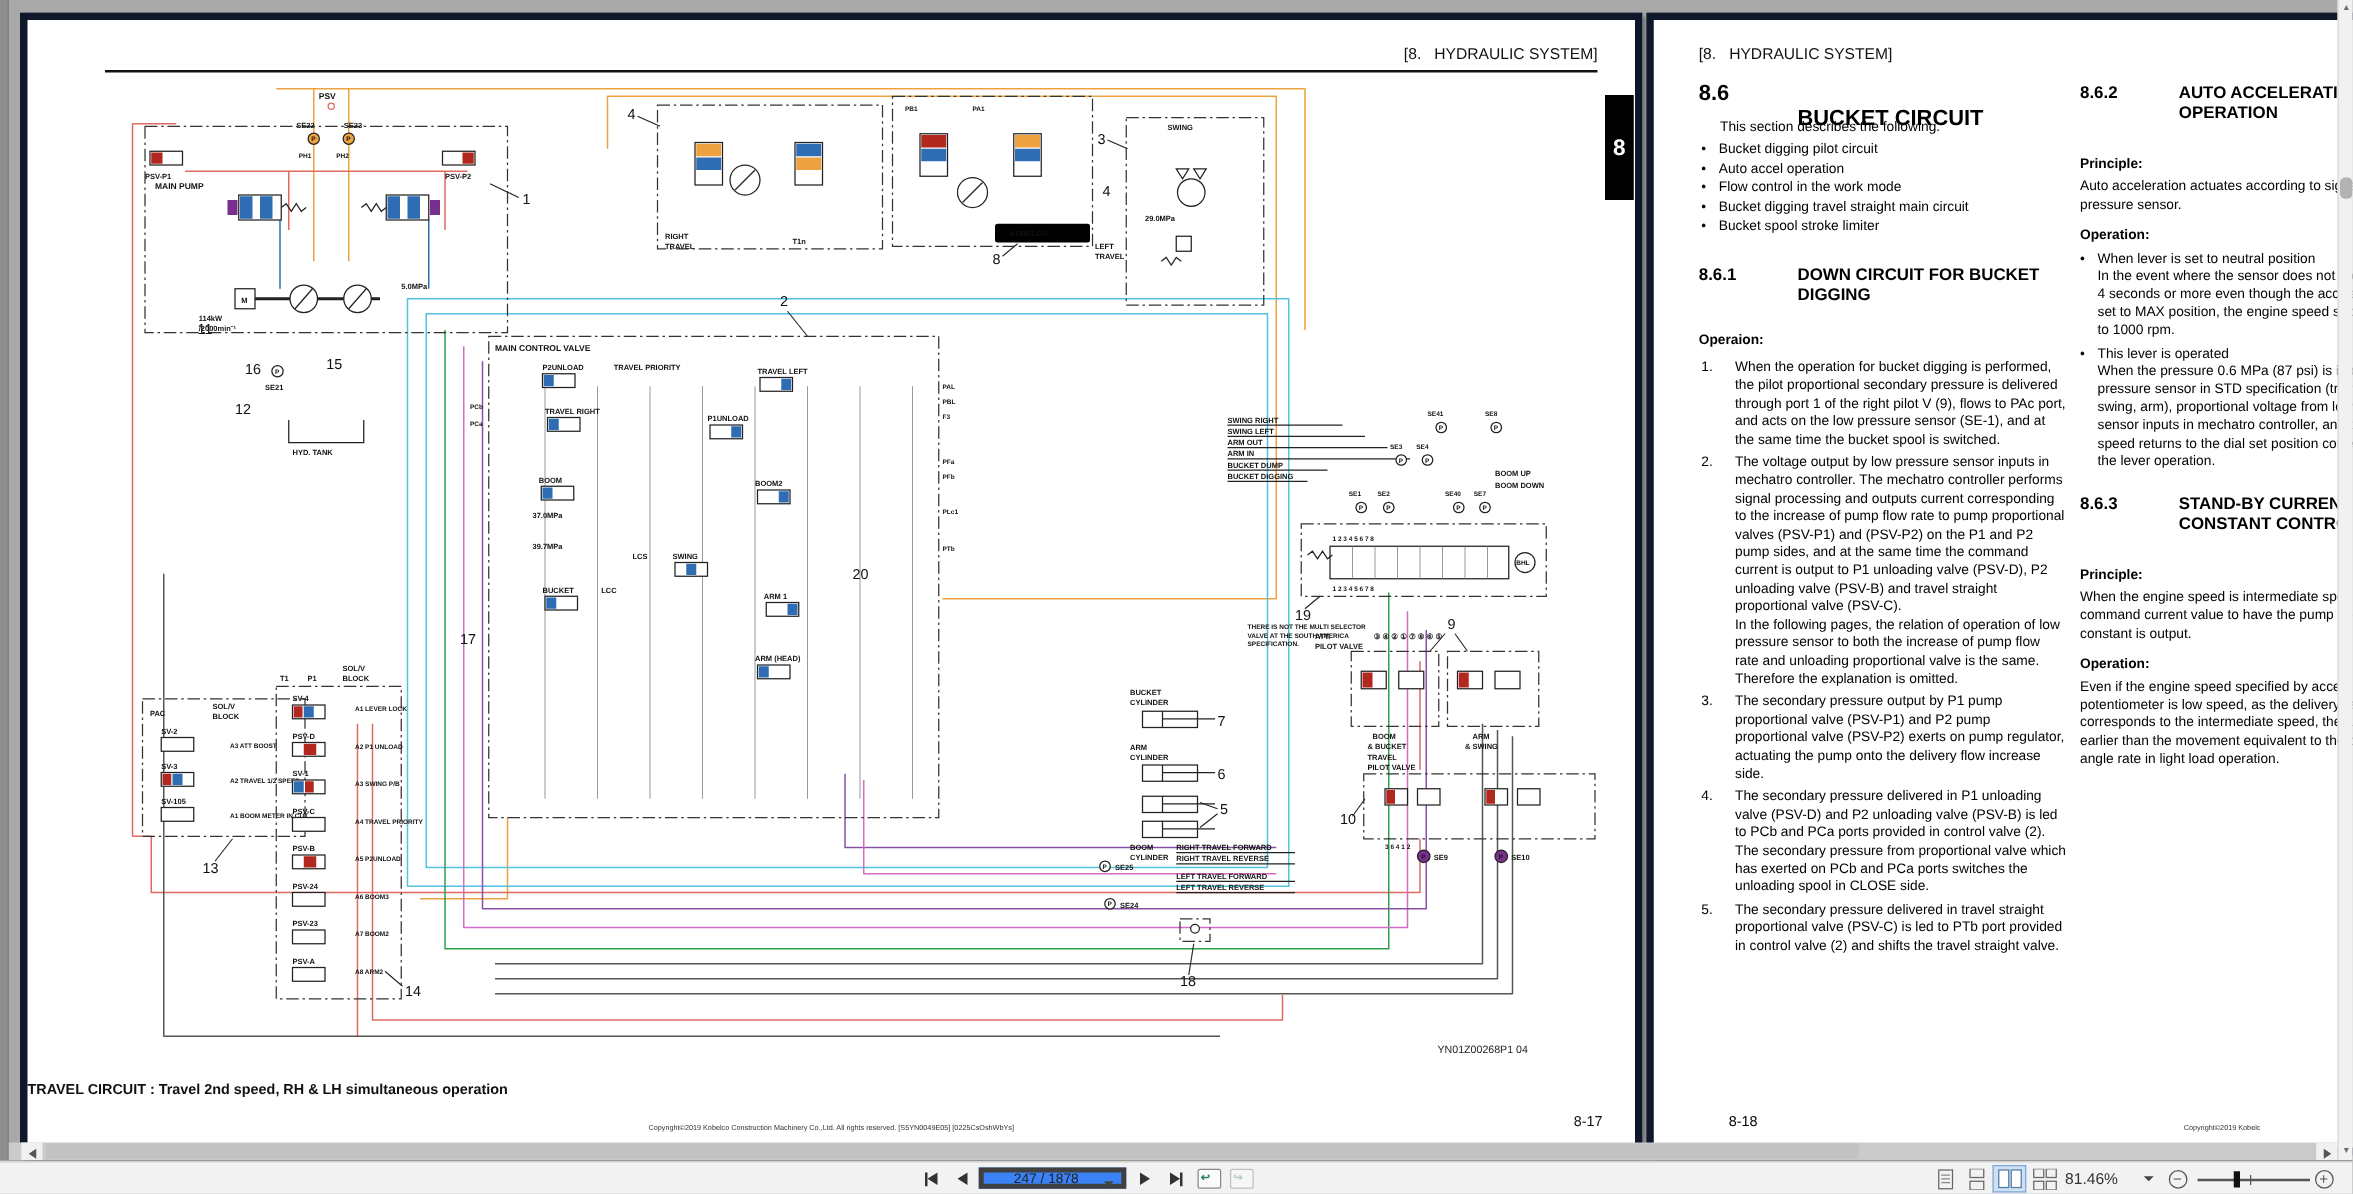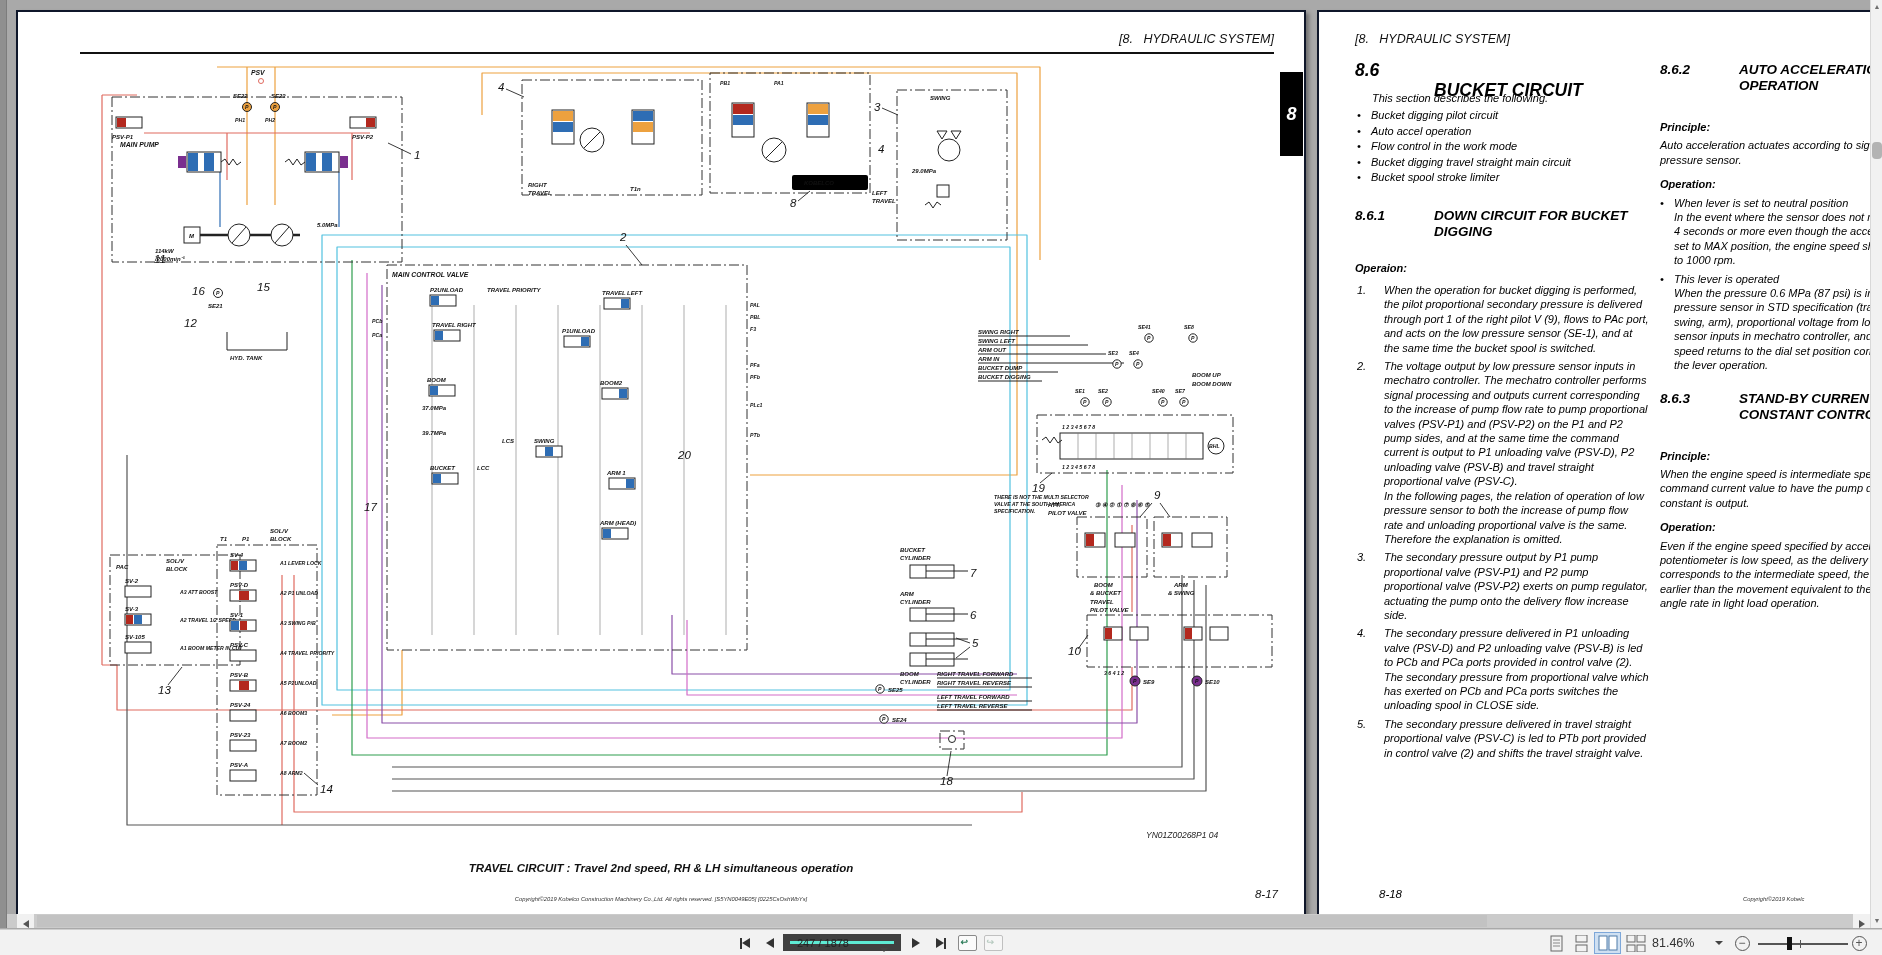--- a/index.html
+++ b/index.html
@@ -2,21 +2,21 @@
 <html><head>
 <meta charset="utf-8">
 <style>
   html,body{margin:0;padding:0;width:1882px;height:955px;overflow:hidden;
     font-family:"Liberation Sans",sans-serif;background:#a9a9a9;}
   .abs{position:absolute;}
   #app{position:relative;width:1882px;height:955px;}
 
   
   #splitter{left:0;top:0;width:6px;height:928px;background:#8f8f8f;border-right:1px solid #7c7c7c;}
-  .page{background:#fff;border:2px solid #0f172a;box-shadow:3px 3px 4px rgba(0,0,0,.35);font-style:italic;}
+  .page{background:#fff;border:6px solid #0f172a;box-shadow:3px 3px 4px rgba(0,0,0,.35);}
   #pageL{left:16px;top:10px;width:1286px;height:902px;}
   #pageR{left:1317px;top:10px;width:1286px;height:902px;overflow:hidden;}
 
   
   #vscroll{left:1870px;top:0;width:12px;height:928px;background:#f1f1f1;border-left:1px solid #d8d8d8;}
   #vscroll .arr{position:absolute;left:0;width:12px;height:14px;color:#6e6e6e;font-size:7px;text-align:center;line-height:14px;}
   #vthumb{position:absolute;left:1px;top:142px;width:10px;height:17px;background:#b3b3b3;border-radius:4px;}
   
   #hscroll{left:7px;top:914px;width:1863px;height:14px;background:#cbcbcb;}
   .hbtn{position:absolute;top:0;width:17px;height:14px;background:#f1f1f1;color:#555;text-align:center;}
@@ -24,22 +24,22 @@
   #hleft{left:10px;} #hleft .tri{border-width:4px 6px 4px 0;border-color:transparent #555 transparent transparent;}
   #hright{right:0px;} #hright .tri{border-width:4px 0 4px 6px;border-color:transparent transparent transparent #555;}
   #hthumb{position:absolute;left:30px;top:1px;width:1450px;height:12px;background:#c2c2c2;}
 
   
   #toolbar{left:0;top:929px;width:1882px;height:26px;background:#f2f2f2;border-top:1px solid #cfcfcf;}
   .tbi{position:absolute;top:0;height:26px;display:flex;align-items:center;justify-content:center;}
   .tri-l{width:0;height:0;border-style:solid;border-width:5px 8px 5px 0;border-color:transparent #333 transparent transparent;}
   .tri-r{width:0;height:0;border-style:solid;border-width:5px 0 5px 8px;border-color:transparent transparent transparent #333;}
   .bar{width:2px;height:11px;background:#333;}
-  #pageCombo{left:783px;top:4px;width:118px;height:17px;background:#5eead4;border:7px solid #404040;
-    font-size:11px;color:#222;display:flex;align-items:center;padding-left:7px;box-sizing:border-box;}
+  #pageCombo{left:783px;top:4px;width:118px;height:17px;background:#3b82f6;border:4px solid #404040;
+    font-size:11px;color:#222;display:flex;align-items:center;padding-left:24px;box-sizing:border-box;}
   #pageCombo .caret{position:absolute;right:6px;top:7px;width:0;height:0;border-left:4px solid transparent;
     border-right:4px solid transparent;border-top:4px solid #444;}
   .histicon{width:17px;height:14px;border:1px solid #8a8a8a;border-radius:2px;position:relative;background:#fbfbfb;}
   .histicon .a{position:absolute;left:2px;top:1px;font-size:9px;line-height:11px;color:#2e7d5b;font-weight:bold;}
   .histicon.dis{border-color:#c0c0c0;background:#f6f6f6;}
   .histicon.dis .a{color:#b9ccc2;}
   .layico{display:block;}
   #laysel{left:1594px;top:2px;width:27px;height:22px;background:#cfe0f2;border:1px solid #7da7d9;box-sizing:border-box;}
   #zoomtxt{left:1652px;top:0;height:26px;font-size:12.5px;color:#333;}
   .zcaret{width:0;height:0;border-left:4px solid transparent;border-right:4px solid transparent;border-top:4px solid #444;}
@@ -48,21 +48,21 @@
   #ztrack{left:1758px;top:13px;width:90px;height:1.6px;background:#555;}
   #ztick{left:1800px;top:10px;width:1.4px;height:8px;background:#555;}
   #zhandle{left:1787px;top:7px;width:5px;height:13px;background:#111;}
 
   
   .hdr{font-size:12.5px;color:#111;white-space:pre;}
   #lhdr{right:30px;top:20px;text-align:right;}
   #lrule{left:62px;top:40px;width:1194px;height:2px;background:#111;}
   #chtab{left:1262px;top:60px;width:23px;height:84px;background:#000;color:#fff;font-size:18px;
     font-weight:bold;display:flex;align-items:center;justify-content:center;}
-  #ltitle{left:0;top:850px;width:1286px;text-align:center;font-size:11.5px;font-weight:bold;color:#111;}
+  #ltitle{left:0;top:850px;width:1286px;font-size:11.5px;font-weight:bold;color:#111;}
   #lcopy{left:0;top:884px;width:1286px;text-align:center;font-size:5.8px;color:#333;}
   #lpn{left:1150px;top:876px;width:110px;text-align:right;font-size:11.5px;color:#111;}
   #ldwg{left:1128px;top:818px;width:150px;font-size:8.5px;color:#222;}
 
   
   svg text{font-family:"Liberation Sans",sans-serif;fill:#111;}
   .t7{font-size:6.8px;font-weight:bold;}
   .t6{font-size:6px;font-weight:bold;}
   .t5{font-size:5.2px;font-weight:bold;}
   .cal{font-size:11.5px;font-weight:normal;}

